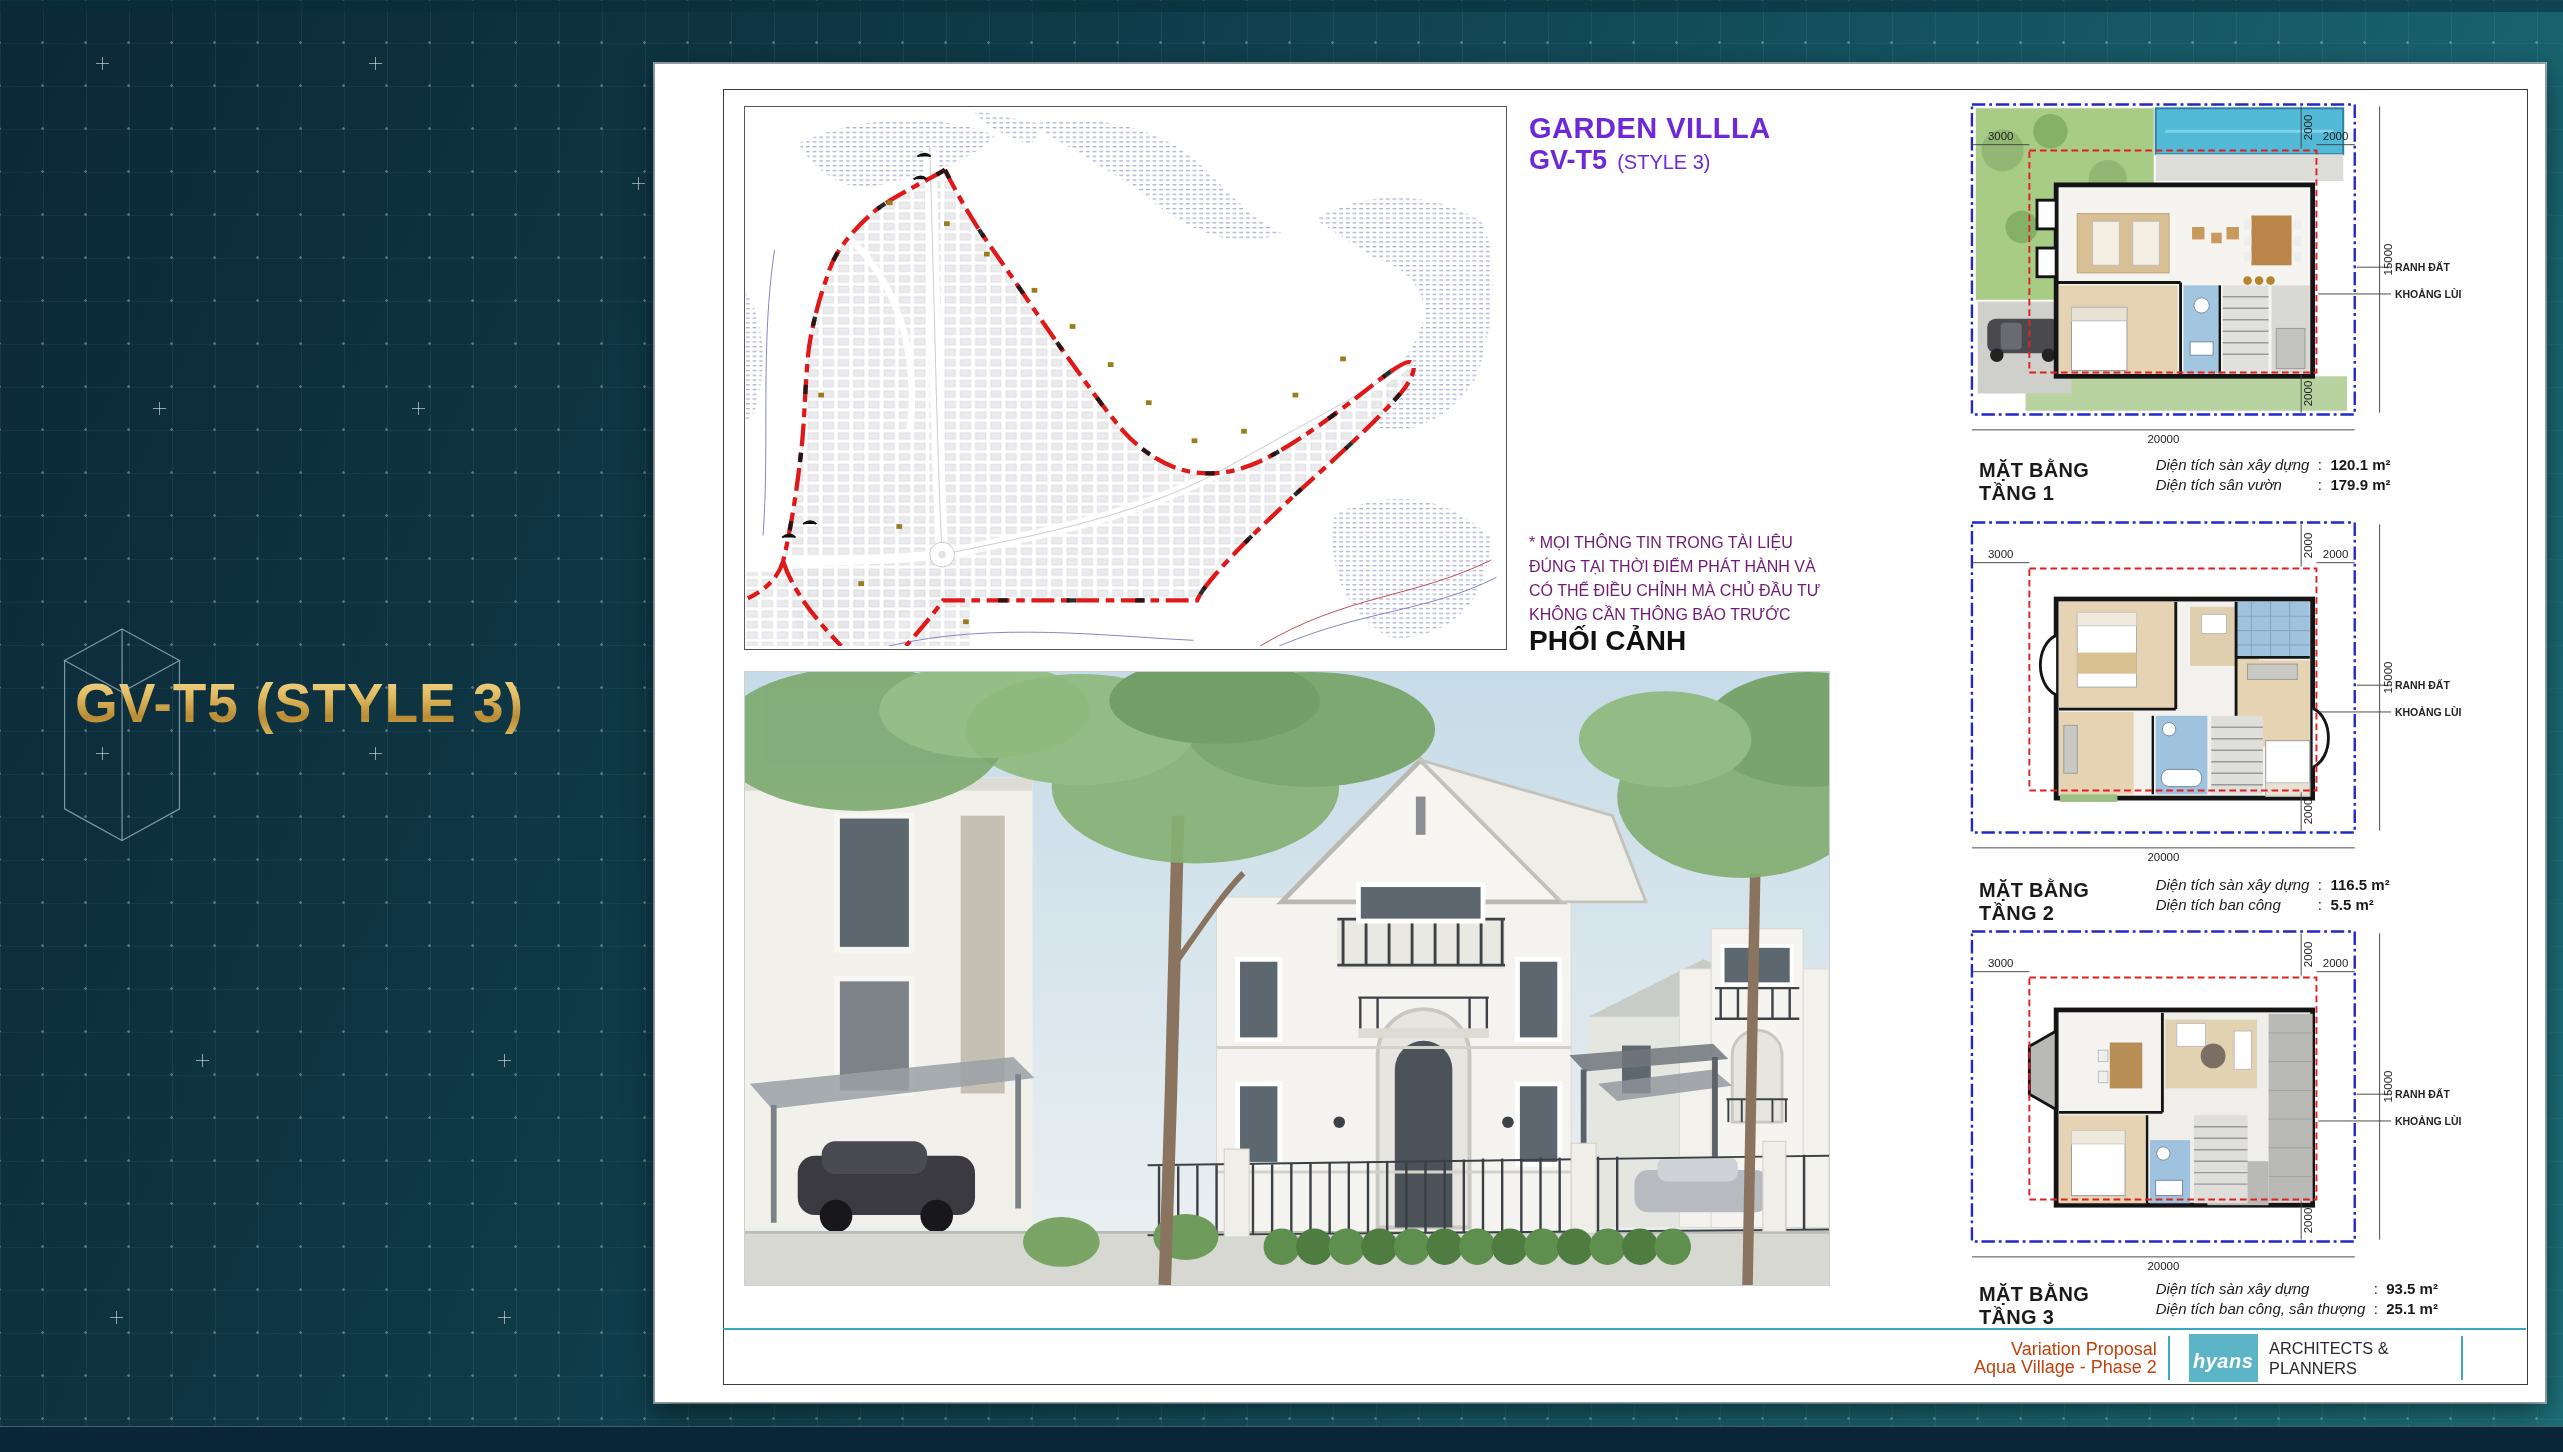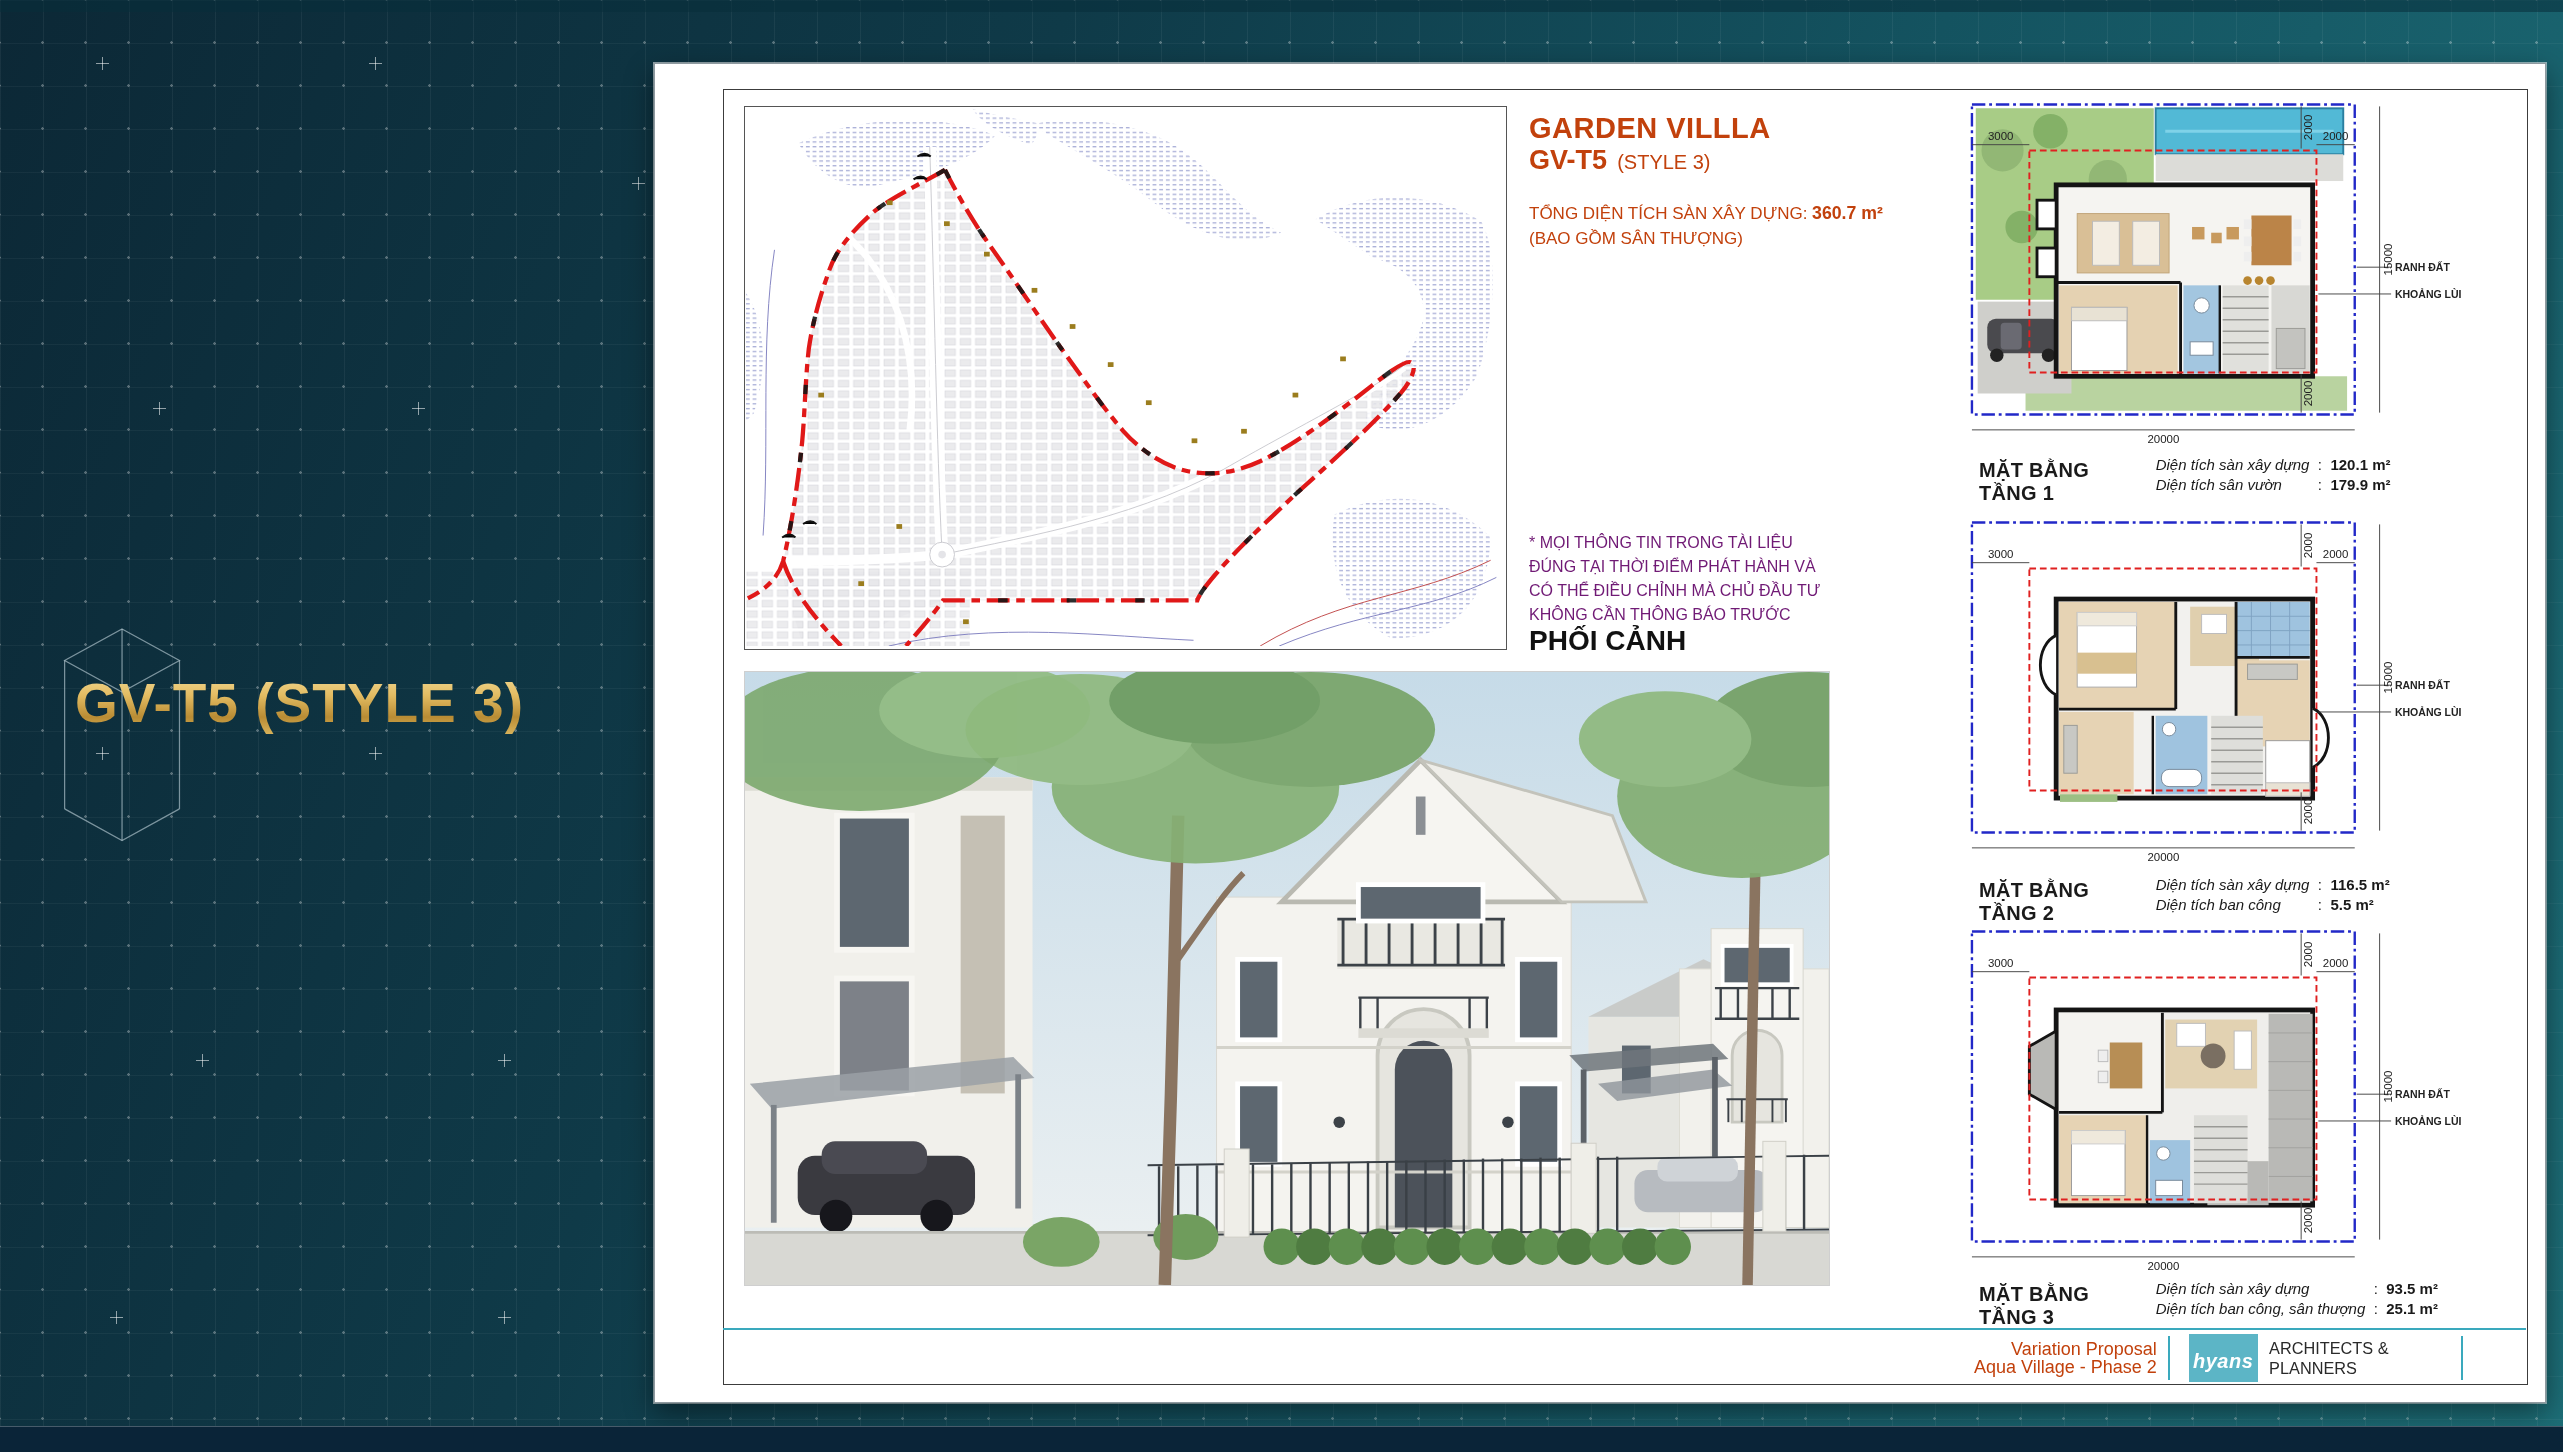--- a/index.html
+++ b/index.html
@@ -21,21 +21,21 @@
   .cube{position:absolute;left:56px;top:621px;}
   .slide-title{position:absolute;left:75px;top:671px;font-size:55px;font-weight:bold;letter-spacing:1px;
     background:linear-gradient(180deg,#f3dc9a 0%,#e3bc62 38%,#b98c34 72%,#d9b45c 100%);
     -webkit-background-clip:text;background-clip:text;color:transparent;
     text-shadow:none;}
   
   .page{position:absolute;left:654px;top:63px;width:1890px;height:1338px;background:#ffffff;
     border:1px solid #8f9aa0;box-shadow:0 9.6px 27px rgba(0,0,0,0.45), 0 0 0 1px rgba(255,255,255,0.55);}
   .inner-frame{position:absolute;left:68px;top:25px;width:1803px;height:1294px;border:1.9px solid #3c3c3c;}
   .map-panel{position:absolute;left:89px;top:42px;width:761px;height:542px;border:1.4px solid #555;background:#fff;}
-  .doc-header{position:absolute;left:874px;top:48px;width:374px;color:#c2410c;}
+  .doc-header{position:absolute;left:874px;top:48px;width:374px;color:#6d28d9;}
   .doc-title{font-size:29px;font-weight:bold;letter-spacing:0.5px;line-height:33px;}
   .doc-code{font-size:27px;font-weight:bold;display:inline;}
   .doc-style{font-size:20px;display:inline;margin-left:5.7px;}
   .area-block{margin-top:25px;font-size:17px;line-height:25px;}
   .area-line .val{font-weight:bold;font-size:17.7px;}
   .disclaimer{position:absolute;left:874px;top:467px;width:364px;font-size:16px;line-height:24px;color:#701a75;}
   .persp-heading{position:absolute;left:874px;top:561px;font-size:28px;font-weight:bold;color:#111;}
   .render{position:absolute;left:89px;top:607px;width:1084px;height:613px;border:1px solid #cfcfcf;}
   
   .plan-widget{position:absolute;left:1309px;width:525px;height:356px;}
@@ -191,27 +191,20 @@
           <rect x="76" y="300" width="6" height="5"></rect>
         </g>
       </svg>
     </div>
 
     <div class="doc-header">
       <div class="doc-title">GARDEN VILLLA</div>
       <div>
         <span class="doc-code">GV-T5</span>
         <span class="doc-style">(STYLE 3)</span>
-      </div>
-      <div class="area-block">
-        <div class="area-line">
-          <span>TỔNG DIỆN TÍCH SÀN XÂY DỰNG:</span>
-          <span class="val">360.7 m²</span>
-        </div>
-        <div>(BAO GỒM SÂN THƯỢNG)</div>
       </div>
     </div>
 
     <div class="disclaimer">
       <div>* MỌI THÔNG TIN TRONG TÀI LIỆU</div>
       <div>ĐÚNG TẠI THỜI ĐIỂM PHÁT HÀNH VÀ</div>
       <div>CÓ THỂ ĐIỀU CHỈNH MÀ CHỦ ĐẦU TƯ</div>
       <div>KHÔNG CẦN THÔNG BÁO TRƯỚC</div>
     </div>
 

